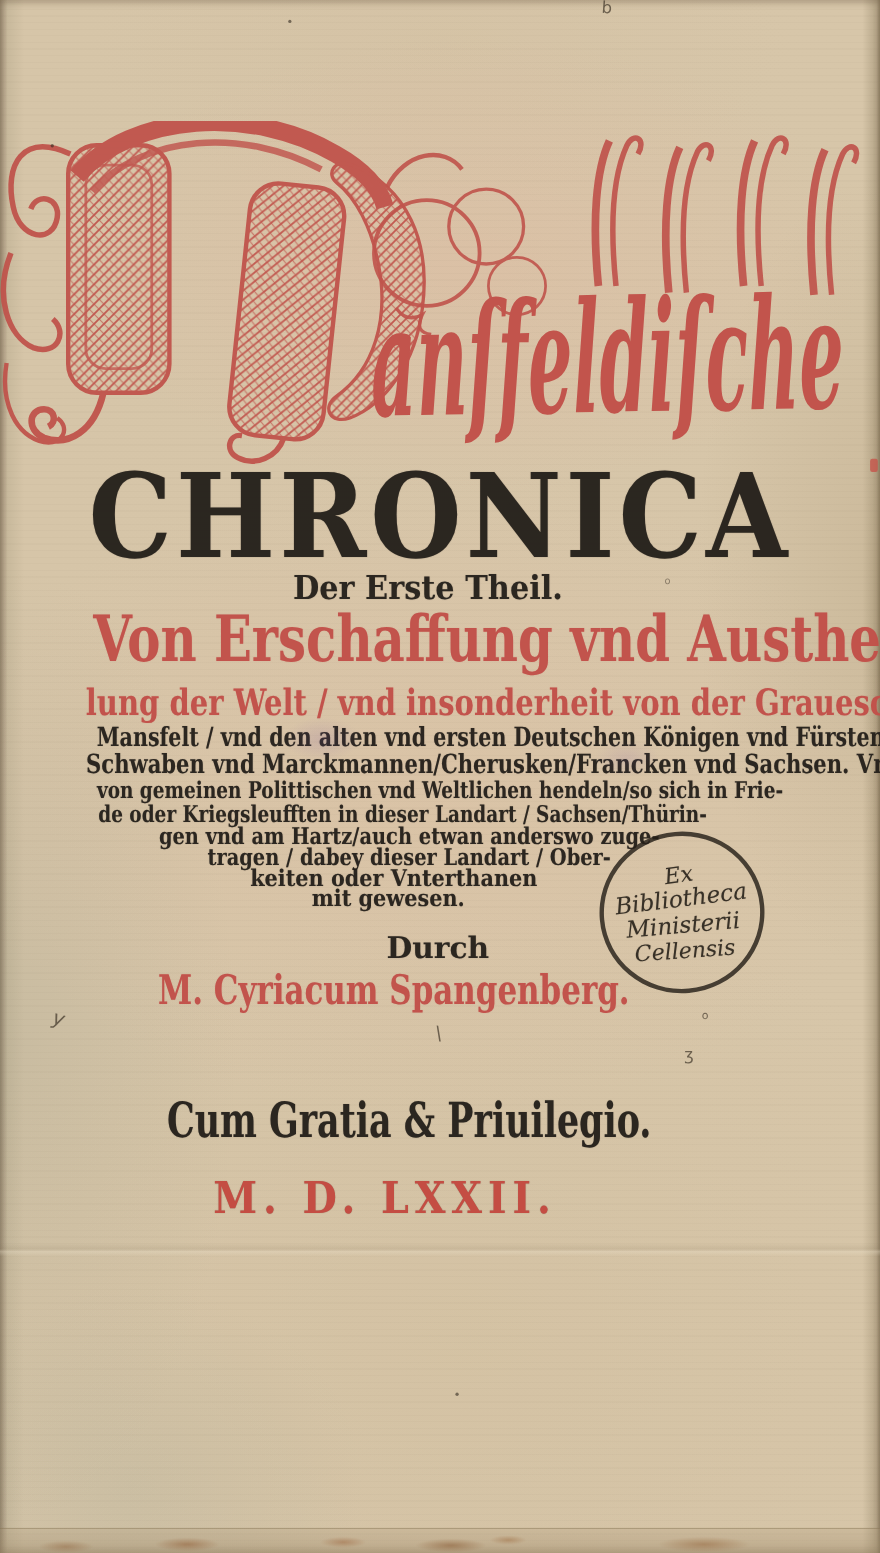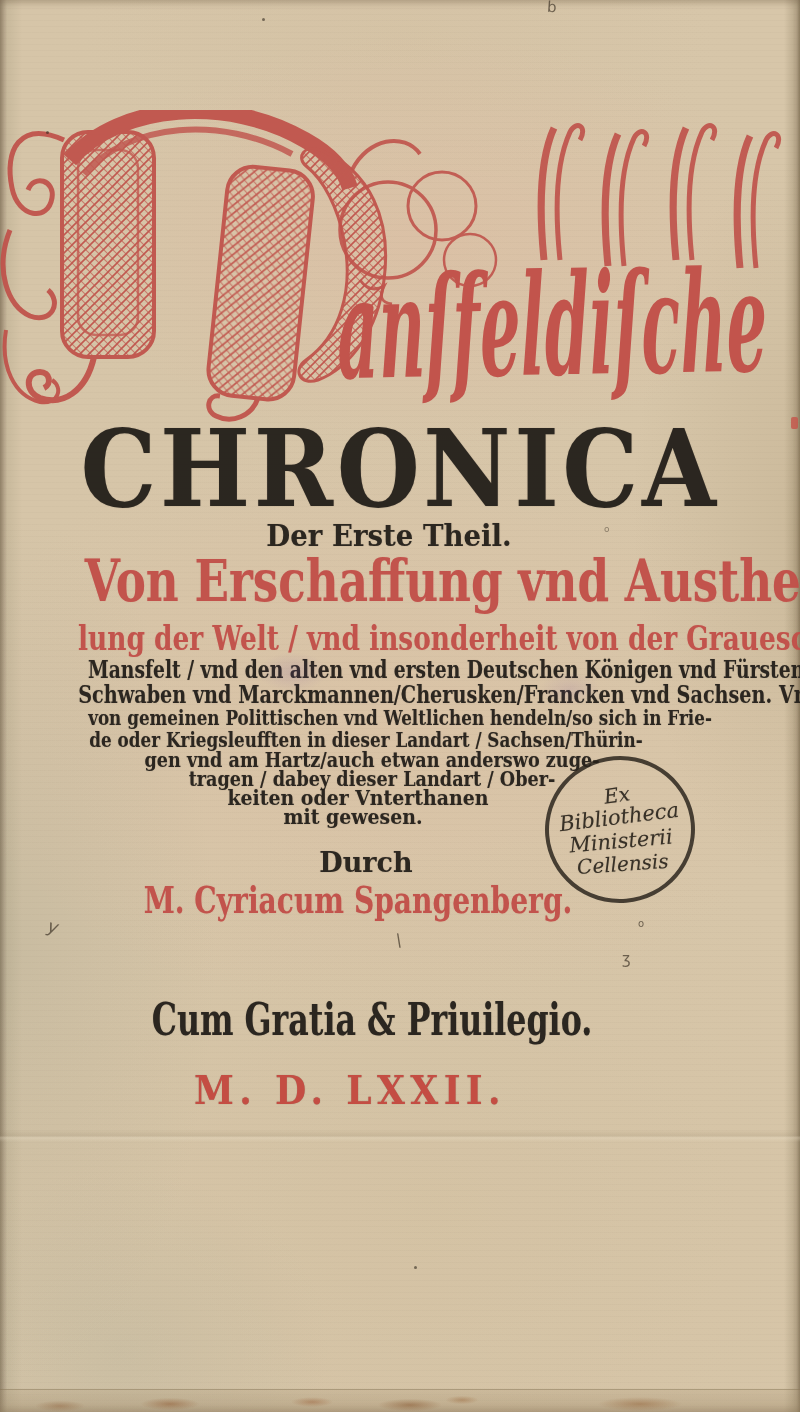--- a/index.html
+++ b/index.html
@@ -41,21 +41,21 @@
   .t-red1    {top:551px;width:770px;font-size:58px;transform:scaleX(.78);line-height:1.05;}
   .t-red2    {top:619px;width:780px;font-size:33px;transform:scaleX(.80);}
   .t-b0{top:655px;width:800px;font-size:24px;transform:scaleX(.78);}
   .t-b1{top:680px;width:782px;font-size:24px;transform:scaleX(.80);}
   .t-b2{top:705px;width:800px;font-size:21px;transform:scaleX(.80);}
   .t-b3{top:727px;width:732px;font-size:21px;transform:scaleX(.80);}
   .t-b4{top:747px;width:744px;font-size:21px;transform:scaleX(.84);}
   .t-b5{top:766px;width:744px;font-size:21px;transform:scaleX(.84);}
   .t-b6{top:785px;width:716px;font-size:21px;transform:scaleX(.9);}
   .t-b7{top:804px;width:706px;font-size:21px;transform:scaleX(.9);}
-  .t-durch {top:847px;width:732px;font-size:27px;}
+  .t-durch {top:847px;width:732px;font-size:27px;margin-left:32px;}
   .t-author{top:878px;width:716px;font-size:37px;transform:scaleX(.76);}
   .t-priv  {top:994px;width:744px;font-size:44px;transform:scaleX(.72);}
   .t-year  {top:1066px;width:700px;font-size:40px;letter-spacing:6px;transform:scaleX(.9);color:rgba(198,74,64,.95);}
 
   
   .ornate{position:absolute;top:110px;left:0;width:800px;height:320px;}
 
   
   .stamp{
     position:absolute;left:545px;top:756px;width:150px;height:147px;

